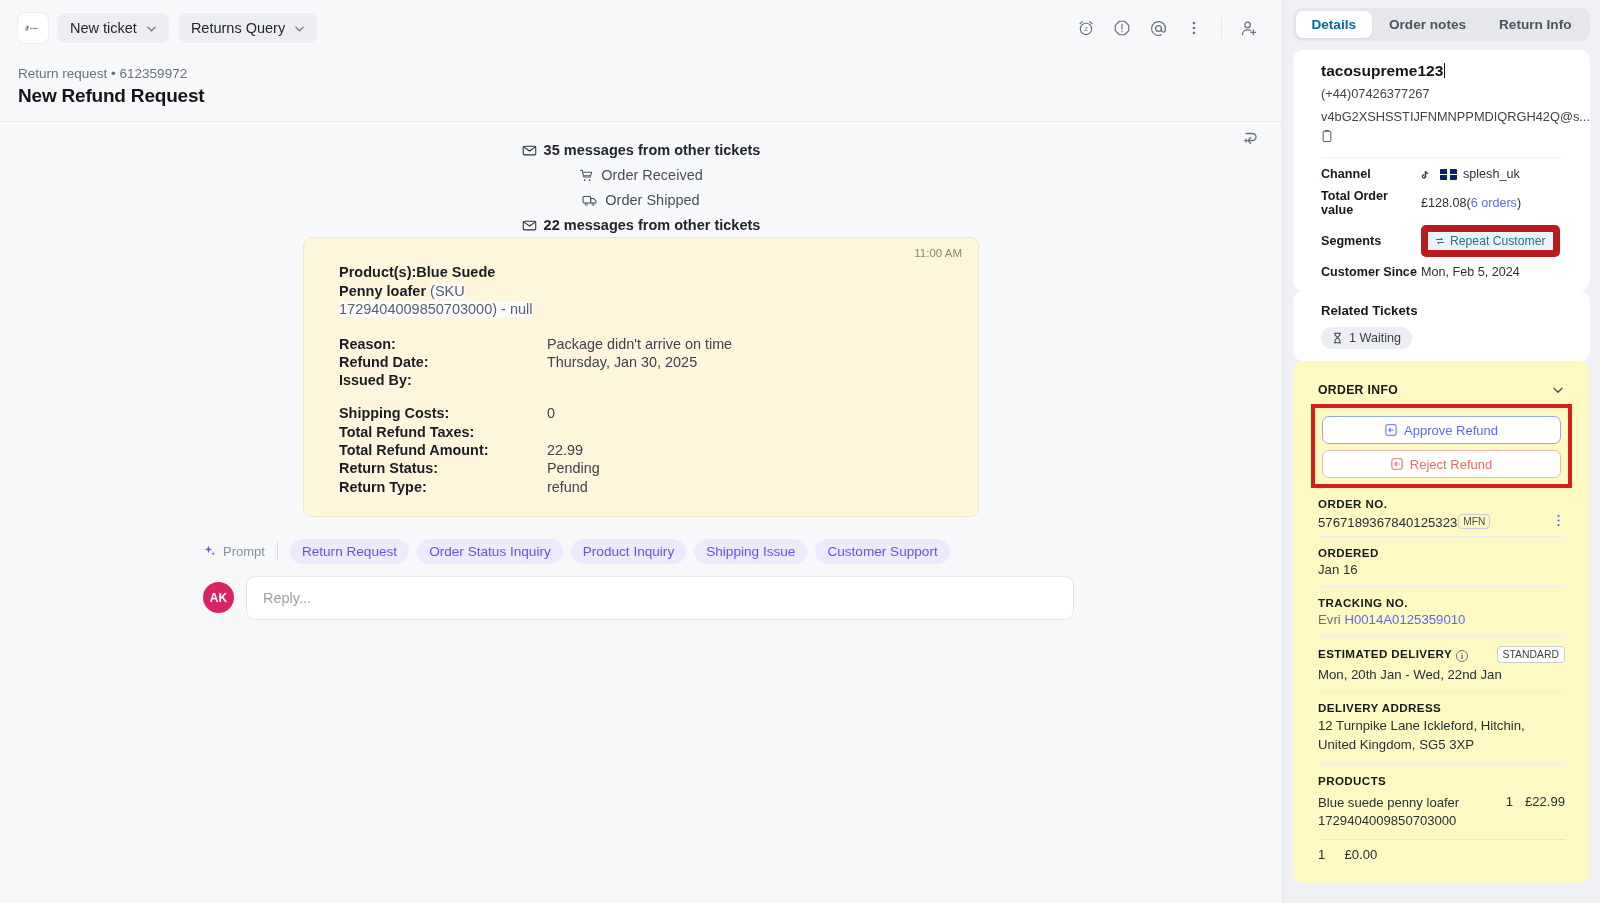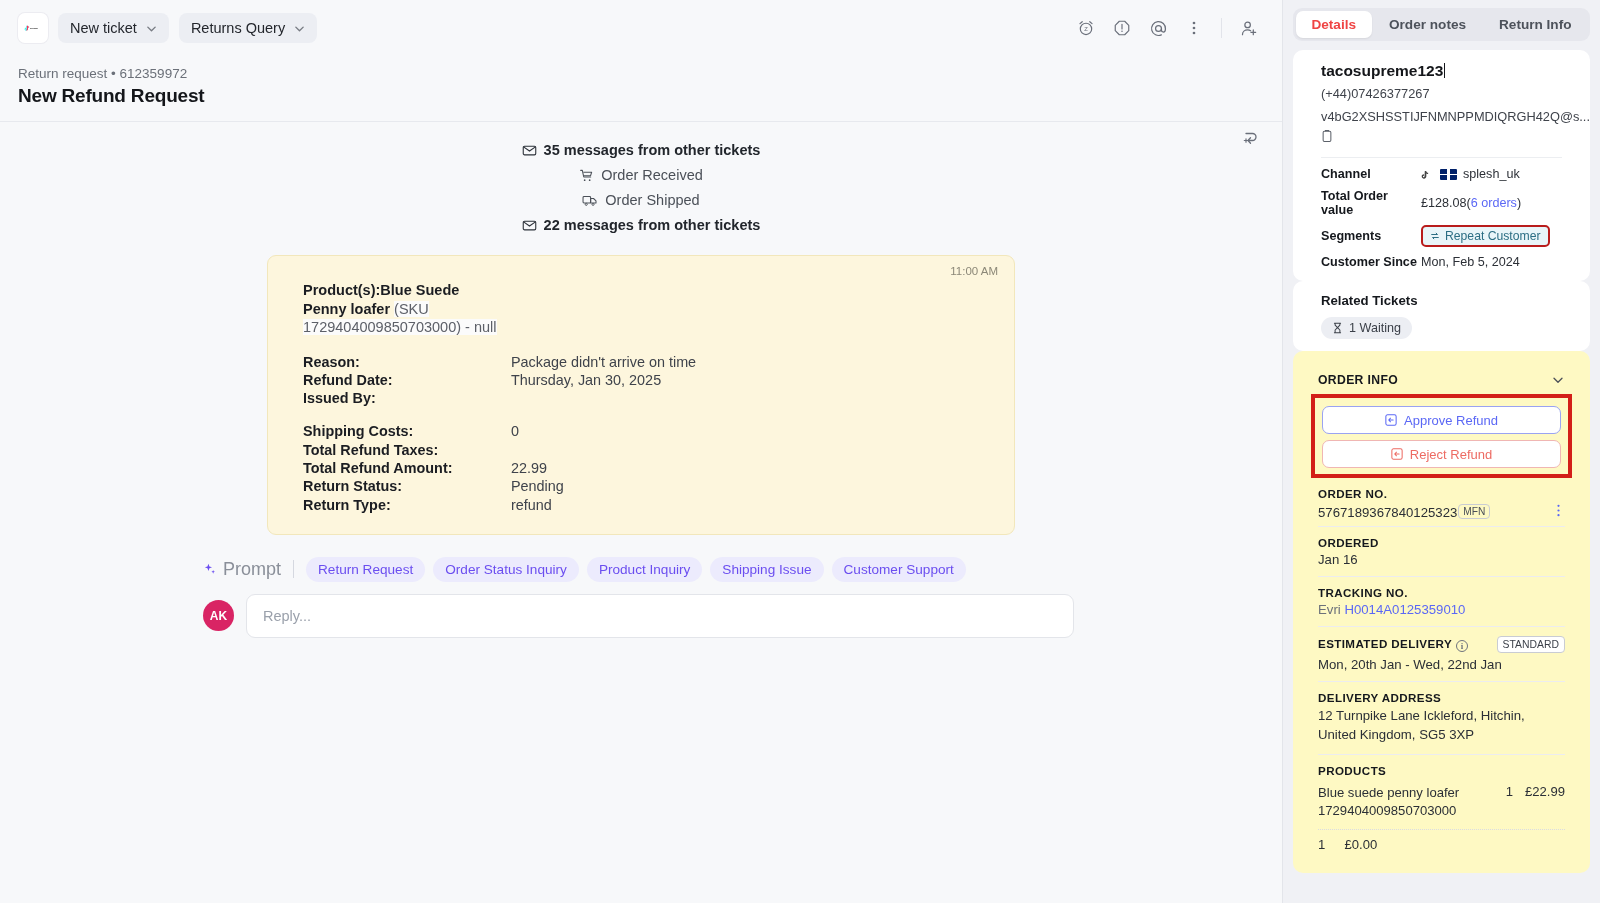--- a/index.html
+++ b/index.html
@@ -50,40 +50,40 @@
   .thread { flex: 1 1 auto; position: relative; overflow: hidden; }
 
   .events { padding-top: 20px; display: flex; flex-direction: column; align-items: center; gap: 9px; }
   .event {
     display: flex; align-items: center; gap: 7px; font-size: 14.5px; color: #3a3f48;
   }
   .event.bold { font-weight: 700; color: #22262c; }
   .event.light { color: #4b5058; }
 
   .bubble {
-    width: 748px; margin: 22px auto 0 auto; background: #fdf6dd;
+    width: 676px; margin: 4px auto 0 auto; background: #fdf6dd;
     border: 1px solid #f2e7bb; border-radius: 9px; padding: 12px 23px 20px 35px;
     position: relative;
   }
   .bubble-time { position: absolute; right: 16px; top: 9px; font-size: 11.5px; color: #8c8878; }
   .prod-line { font-size: 14.5px; line-height: 1.28; max-width: 200px; margin-top: 13px; }
   .prod-line b { font-weight: 700; color: #1b1d22; }
   .prod-line .dim { color: #5d6068; }
   .hl { background: #fbfbfb; }
   .kv { margin-top: 16px; }
   .kv-row { display: flex; font-size: 14.4px; line-height: 1.27; }
   .kv-k { width: 208px; font-weight: 700; color: #1b1d22; flex: 0 0 208px; }
   .kv-v { color: #3f434b; }
   .kv-gap { height: 15px; }
 
   .composer-wrap { padding: 0 0 26px 0; }
   .chips-row {
     display: flex; align-items: center; gap: 8px; padding-left: 203px; margin-bottom: 12px;
   }
-  .prompt-label { display: flex; align-items: center; gap: 6px; font-size: 18px; color: #8a8f99; }
+  .prompt-label { display: flex; align-items: center; gap: 6px; font-size: 13px; color: #8a8f99; }
   .chip-divider { width: 1px; height: 18px; background: #d5d8e0; margin: 0 4px; }
   .chip {
     background: #ecebfd; color: #6b4ef0; border: none; border-radius: 14px;
     padding: 5px 12px; font-size: 13.6px; cursor: pointer;
     font-family: "Liberation Sans", sans-serif; white-space: nowrap;
   }
   .reply-row { display: flex; align-items: center; gap: 12px; padding-left: 203px; padding-right: 208px; }
   .avatar {
     width: 31px; height: 31px; border-radius: 50%; background: #d92464; color: #fff;
     display: flex; align-items: center; justify-content: center;
@@ -102,21 +102,21 @@
     border-left: 1px solid #e3e5ea; padding: 8px 10px 0 10px; overflow: hidden;
     position: relative;
   }
   .tabs {
     display: flex; background: #e6e7ed; border-radius: 9px; padding: 3px; gap: 2px; margin-bottom: 9px;
   }
   .tab {
     flex: 1 1 auto; text-align: center; padding: 6px 4px; font-size: 13.6px;
     color: #4d525b; border-radius: 7px; cursor: pointer; font-weight: 600;
   }
-  .tab.active { background: #fff; color: #ef4444; box-shadow: 0 1px 2px rgba(0,0,0,.07); }
+  .tab.active { background: #fff; color: #0369a1; box-shadow: 0 1px 2px rgba(0,0,0,.07); }
 
   .card { background: #fff; border-radius: 10px; padding: 12px 28px; margin-bottom: 0; }
   .cust-name { font-size: 15.5px; font-weight: 700; color: #14161a; }
   .cust-name .caret { display: inline-block; width: 1px; height: 15px; background: #14161a; vertical-align: -2px; margin-left: 1px; }
   .cust-sub { font-size: 12.8px; color: #3f434b; line-height: 1.42; margin-top: 5px; }
   .copy-icon { margin-top: 3px; color: #5c616a; cursor: pointer; display: inline-block; }
   .divider-line { height: 1px; background: #eceef1; margin: 10px 0 9px 0; }
   .detail-row { display: flex; align-items: center; font-size: 12.6px; margin-bottom: 8px; }
   .detail-k { width: 100px; flex: 0 0 100px; font-weight: 700; color: #15181d; }
   .detail-v { color: #2c3037; display: flex; align-items: center; gap: 6px; }
@@ -124,21 +124,21 @@
   .flag {
     width: 17px; height: 11px; border-radius: 1px; display: inline-block;
     background:
       linear-gradient(to bottom, transparent 43%, #fff 43%, #fff 57%, transparent 57%),
       linear-gradient(to right, transparent 40%, #fff 40%, #fff 60%, transparent 60%),
       linear-gradient(to bottom, transparent 46%, #c8102e 46%, #c8102e 54%, transparent 54%),
       linear-gradient(to right, transparent 44%, #c8102e 44%, #c8102e 56%, transparent 56%),
       #012169;
   }
   .seg-badge {
-    display: inline-flex; align-items: center; gap: 5px; border: 2px solid #b91c1c;
+    display: inline-flex; align-items: center; gap: 5px; border: 7px solid #b91c1c;
     background: #e9f5f9; color: #2c6e84; border-radius: 5px; padding: 2px 7px; font-size: 12.2px;
   }
   .section-title { font-size: 13.2px; font-weight: 700; color: #15181d; }
   .wait-badge {
     display: inline-flex; align-items: center; gap: 6px; background: #eceef3;
     border-radius: 13px; padding: 4px 11px; font-size: 12.6px; color: #3b4049; margin-top: 9px; cursor: pointer;
   }
 
   .order-card { background: #fef9c3; border-radius: 10px; padding: 12px; margin-bottom: 9px; }
   .order-head {

